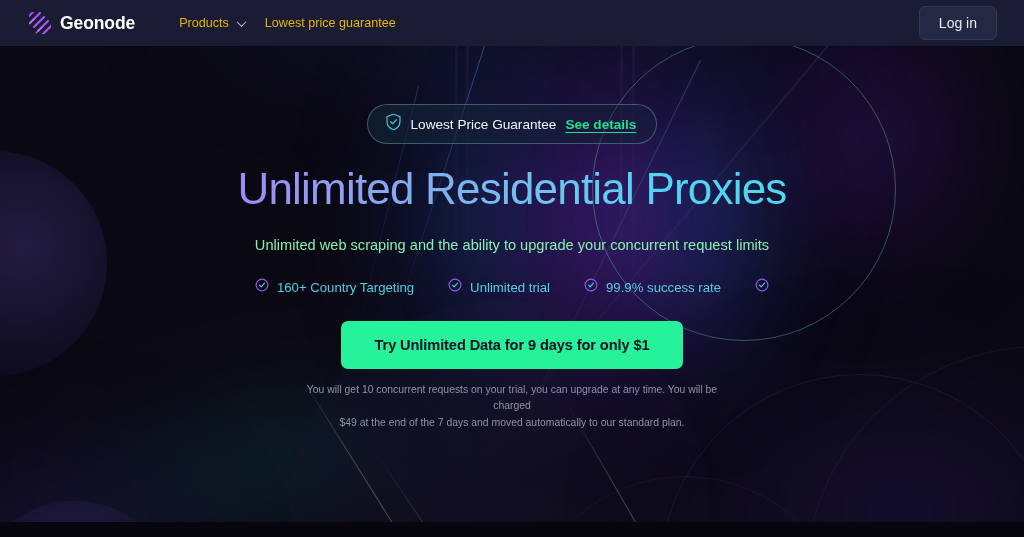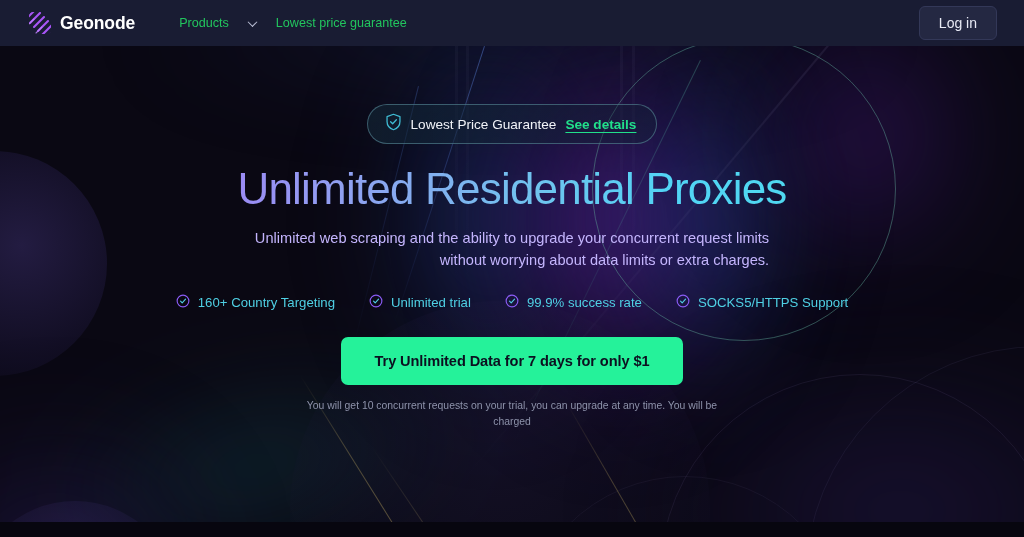--- a/index.html
+++ b/index.html
@@ -139,22 +139,22 @@
     background:#191c33;
     display:flex; align-items:center;
     z-index:20;
   }
   .brand { display:flex; align-items:center; gap:9px; margin-left:29px; }
   .brand-mark { width:22px; height:22px; position:relative; }
   .brand-name { color:#ffffff; font-size:17.5px; font-weight:700; letter-spacing:-0.1px; }
 
   .nav-links { display:flex; align-items:center; gap:0; margin-left:34px; }
   .nav-link {
-    color:#22c55e; font-size:12.6px; padding:6px 10px;
-    display:flex; align-items:center; gap:20px; cursor:pointer; white-space:nowrap;
+    color:#eab308; font-size:12.6px; padding:6px 10px;
+    display:flex; align-items:center; gap:9px; cursor:pointer; white-space:nowrap;
   }
   .chev { display:inline-block; width:7px; height:7px;
     border-right:1.4px solid #b9bdd4; border-bottom:1.4px solid #b9bdd4;
     transform:rotate(45deg) translate(-1px,-1px); }
 
   .login-btn {
     margin-left:auto; margin-right:27px;
     background:#242842; border:1px solid #333858; border-radius:6px;
     color:#e8eaf5; font-size:14px; padding:8px 19px; cursor:pointer;
   }
@@ -183,22 +183,22 @@
     background:linear-gradient(94deg, #9b8bf4 0%, #8ea2f0 22%, #6fc4ee 55%, #52d4f5 78%, #4fd8f0 100%);
     -webkit-background-clip:text; background-clip:text;
     -webkit-text-fill-color:transparent; color:transparent;
   }
   .h2 {
     margin-top:6px;
     font-size:35px; font-weight:400; color:#f4f5fa; letter-spacing:-0.5px;
   }
 
   .lede {
-    margin-top:15px; text-align:right;
-    color:#c4b5fd; font-size:14.6px; line-height:1.52; max-width:600px;
+    margin-top:22px; text-align:center;
+    color:#86efac; font-size:14.6px; line-height:1.52; max-width:600px;
   }
 
   .features {
     margin-top:22px; display:flex; align-items:center; gap:34px;
   }
   .feature { display:flex; align-items:center; gap:8px; }
   .feature-text { color:#4fd0e4; font-size:13.2px; white-space:nowrap; }
 
   .cta {
     margin-top:25px;
@@ -307,21 +307,20 @@
       </span>
       <span class="badge-text">Lowest Price Guarantee</span>
       <a class="badge-link">See details</a>
     </div>
 
     <h1 class="h1">Unlimited Residential Proxies</h1>
 
     <p class="lede">
       <span>Unlimited web scraping and the ability to upgrade your concurrent request limits</span>
       <br>
-      <span>without worrying about data limits or extra charges.</span>
     </p>
 
     <div class="features">
 
       <div class="feature">
         <span>
           <svg width="14" height="14" viewBox="0 0 16 16" fill="none" aria-hidden="true">
             <circle cx="8" cy="8" r="6.7" stroke="#8b5cf6" stroke-width="1.3"></circle>
             <path d="M5.2 8.2 L7.1 10.1 L10.9 5.9" stroke="#4fd0e4" stroke-width="1.3" stroke-linecap="round" stroke-linejoin="round"></path>
           </svg>
@@ -349,26 +348,26 @@
         <span class="feature-text">99.9% success rate</span>
       </div>
 
       <div class="feature">
         <span>
           <svg width="14" height="14" viewBox="0 0 16 16" fill="none" aria-hidden="true">
             <circle cx="8" cy="8" r="6.7" stroke="#8b5cf6" stroke-width="1.3"></circle>
             <path d="M5.2 8.2 L7.1 10.1 L10.9 5.9" stroke="#4fd0e4" stroke-width="1.3" stroke-linecap="round" stroke-linejoin="round"></path>
           </svg>
         </span>
-        <span class="feature-text">SOCKS5/HTTPS Support</span>
-      </div>
-
-    </div>
-
-    <button class="cta">Try Unlimited Data for 7 days for only $1</button>
+      </div>
+
+    </div>
+
+    <button class="cta">Try Unlimited Data for 9 days for only $1</button>
 
     <p class="fineprint">
       <span>You will get 10 concurrent requests on your trial, you can upgrade at any time. You will be charged</span>
       <br>
+      <span>$49 at the end of the 7 days and moved automatically to our standard plan.</span>
     </p>
 
   </div>
 </div>
 
 </body></html>

